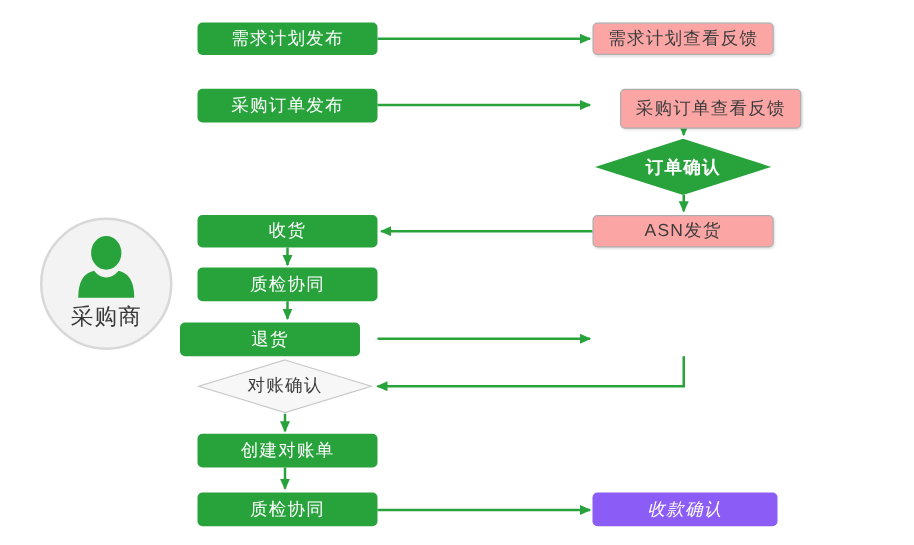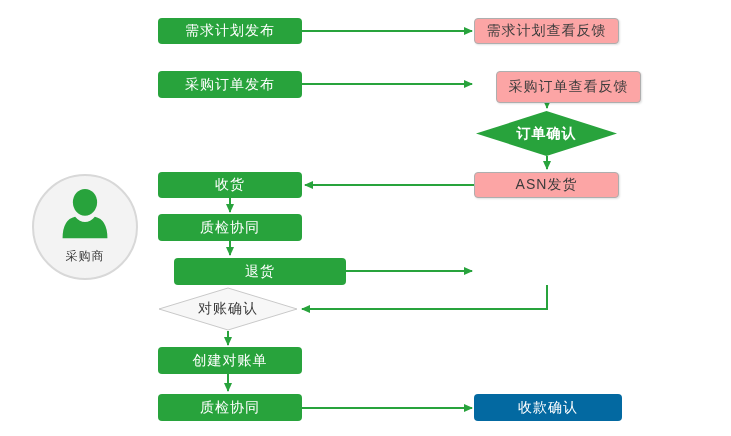--- a/index.html
+++ b/index.html
@@ -11,38 +11,38 @@
   .edges{position:absolute;left:0;top:0;width:731px;height:436px;pointer-events:none;}
   .box{
     position:absolute;box-sizing:border-box;display:flex;align-items:center;justify-content:center;
     font-size:14px;border-radius:4px;white-space:nowrap;letter-spacing:1px;
   }
   .box.green{background:#28a33c;color:#ffffff;}
   .box.white{
     background:#fca5a5;border:1px solid #aeaeae;color:#3c3c3c;
     box-shadow:1px 1px 2px rgba(0,0,0,.12);
   }
-  .box.red{background:#0369a1;color:#ffffff;}
+  .box.red{background:#8b5cf6;color:#ffffff;font-style:italic;}
   .diamond{position:absolute;}
   .diamond svg{position:absolute;left:0;top:0;}
   .diamond .dlabel{
     position:absolute;left:0;top:0;width:100%;height:100%;
     display:flex;align-items:center;justify-content:center;
     font-size:14px;letter-spacing:1px;white-space:nowrap;
   }
   .diamond.green .dlabel{color:#ffffff;font-weight:bold;}
   .diamond.white .dlabel{color:#3c3c3c;}
   .actor{
     position:absolute;box-sizing:border-box;border-radius:50%;
     background:#f3f3f3;border:2px solid #d8d8d8;
   }
   .actor .actor-icon{position:absolute;left:50%;transform:translateX(-50%);top:12px;}
   .actor .actor-label{
     position:absolute;left:0;bottom:13px;width:100%;text-align:center;
-    font-size:12px;color:#3a3a3a;letter-spacing:1px;
+    font-size:18px;color:#3a3a3a;letter-spacing:1px;
   }
 </style>
 </head>
 <body>
 
 <div class="stage">
 
   <svg class="edges" width="731" height="436" viewBox="0 0 731 436">
     <defs>
       <marker id="ah" markerWidth="12" markerHeight="10" refX="8" refY="4" orient="auto" markerUnits="userSpaceOnUse">
@@ -66,21 +66,21 @@
   </svg>
 
   <div class="box green" style="left:134px;top:18px;width:144px;height:26px">需求计划发布</div>
 
   <div class="box green" style="left:134px;top:71px;width:144px;height:27px">采购订单发布</div>
 
   <div class="box green" style="left:134px;top:172px;width:144px;height:26px">收货</div>
 
   <div class="box green" style="left:134px;top:214px;width:144px;height:27px">质检协同</div>
 
-  <div class="box green" style="left:150px;top:258px;width:172px;height:27px">退货</div>
+  <div class="box green" style="left:120px;top:258px;width:144px;height:27px">退货</div>
 
   <div class="diamond white" style="left:133px;top:287px;width:142px;height:44px">
     <svg width="142" height="44" viewBox="0 0 142 44">
       <polygon points="71,1 140,22 71,43 2,22" fill="#f7f7f7" stroke="#c9c9c9" stroke-width="1"></polygon>
     </svg>
     <span class="dlabel">对账确认</span>
   </div>
 
   <div class="box green" style="left:134px;top:347px;width:144px;height:27px">创建对账单</div>
 

